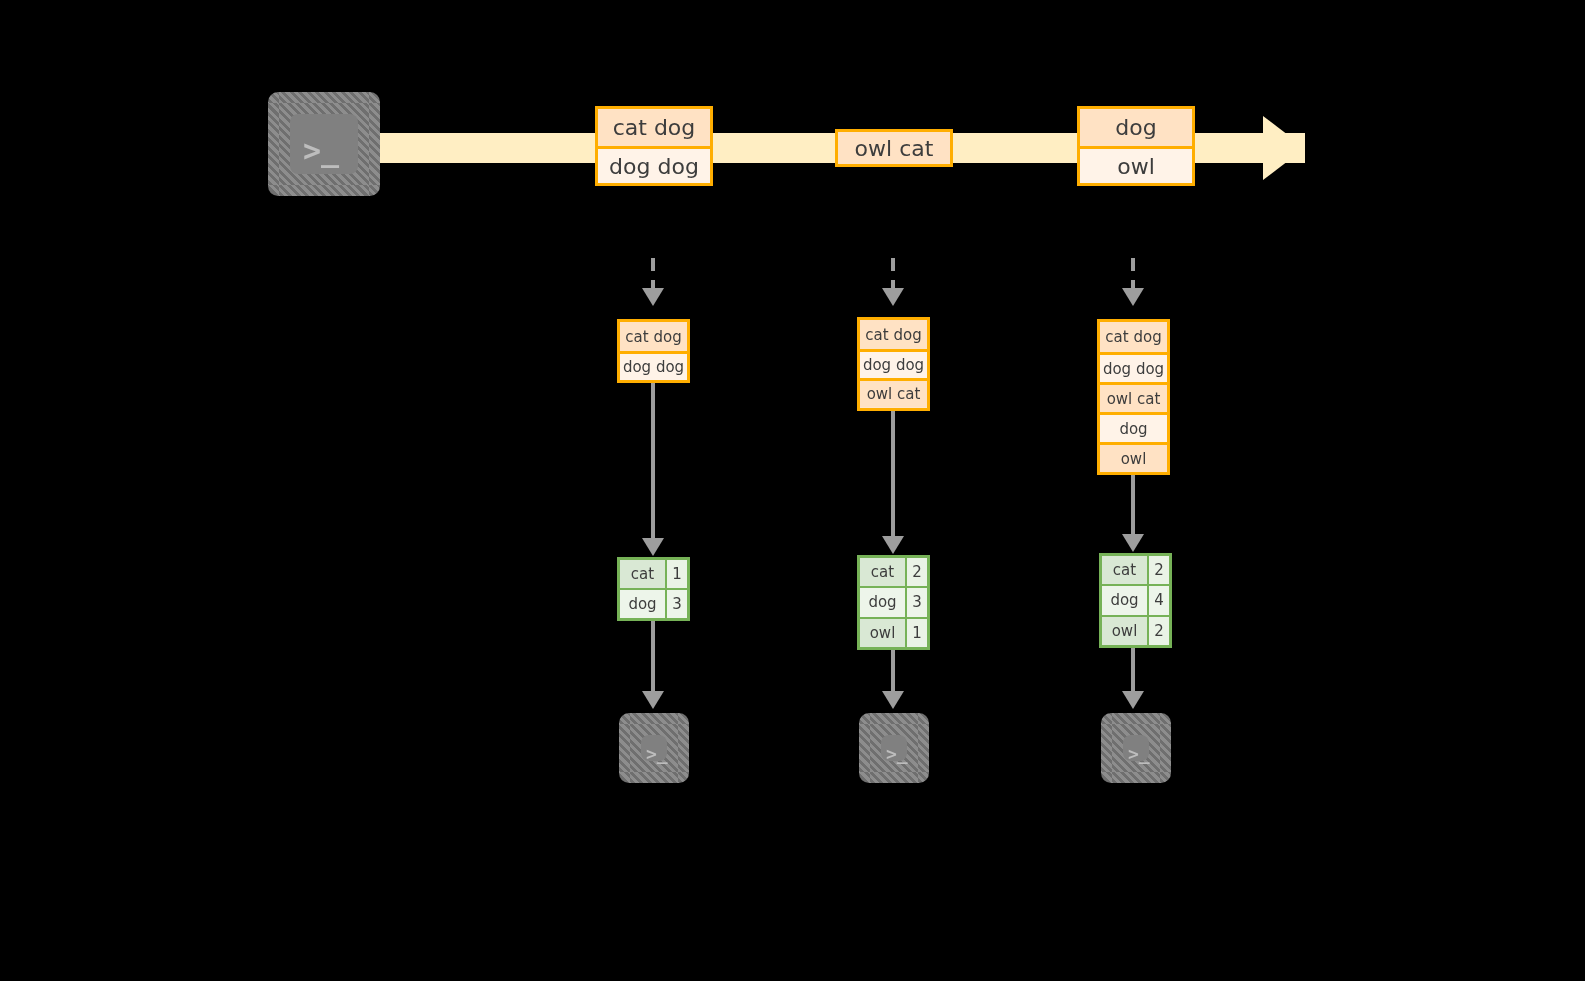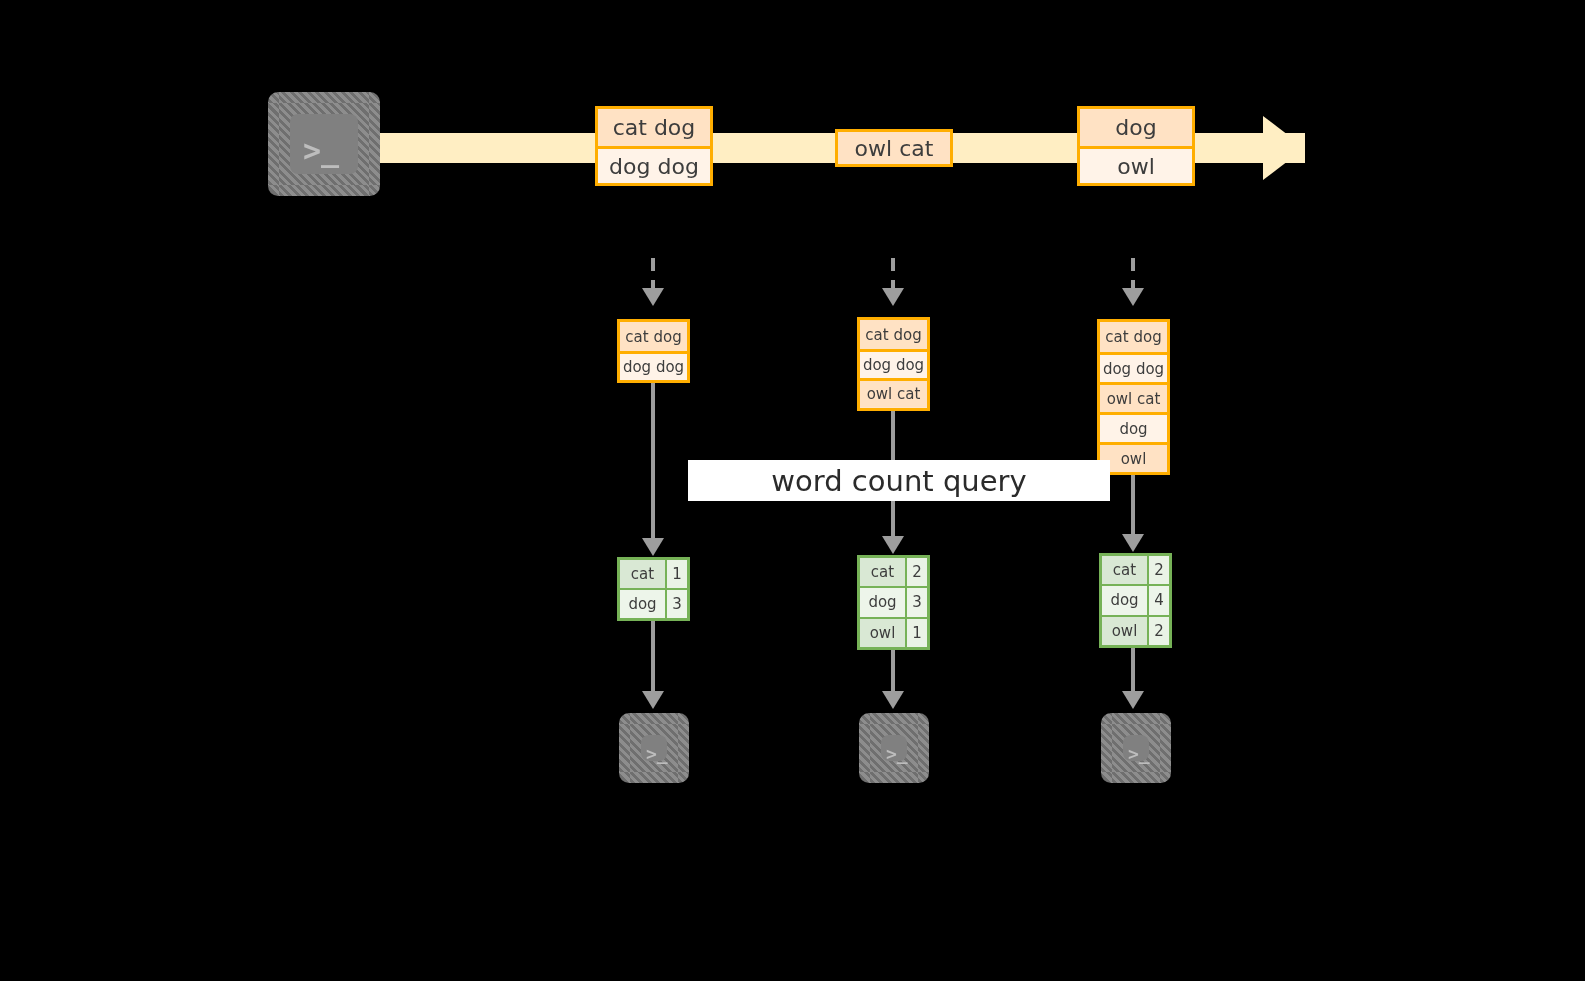--- a/index.html
+++ b/index.html
@@ -175,15 +175,14 @@
   </div>
 
   <div class="abs vline" style="left:1131px;top:648px;height:43px;"></div>
   <div class="abs ahead" style="left:1122px;top:691px;"></div>
 
   <div class="abs term" style="left:1101px;top:713px;width:70px;height:70px;">
     <div class="term-inner"></div>
     <div class="term-glyph" style="left:16px;top:21px;font-size:18px;">&gt;_</div>
   </div>
 
-  <div class="abs qlabel" style="left:688px;top:460px;width:422px;height:41px;font-size:29px;">word count query</div>
 
 </div>
 
 </body></html>

